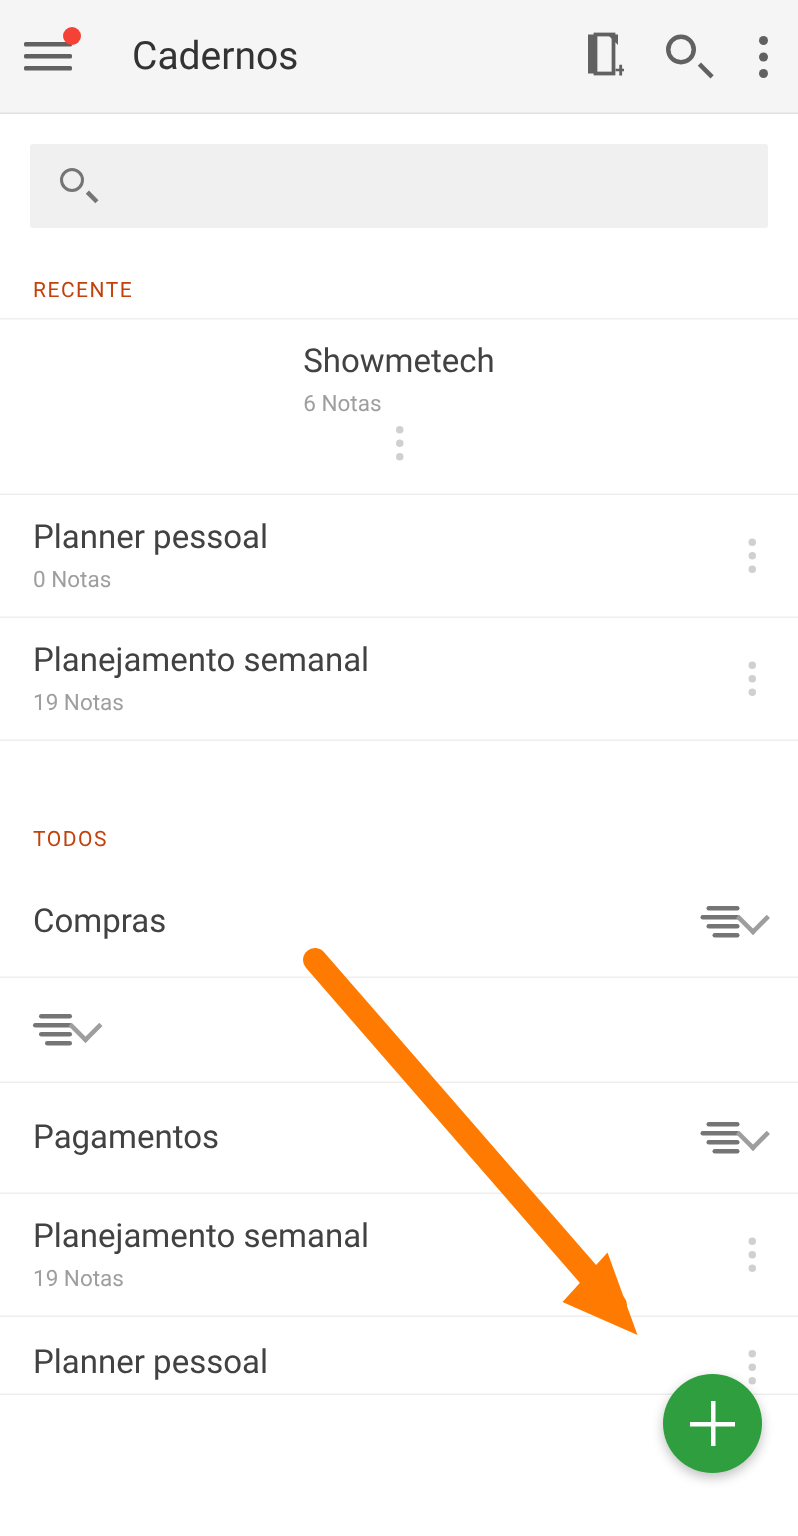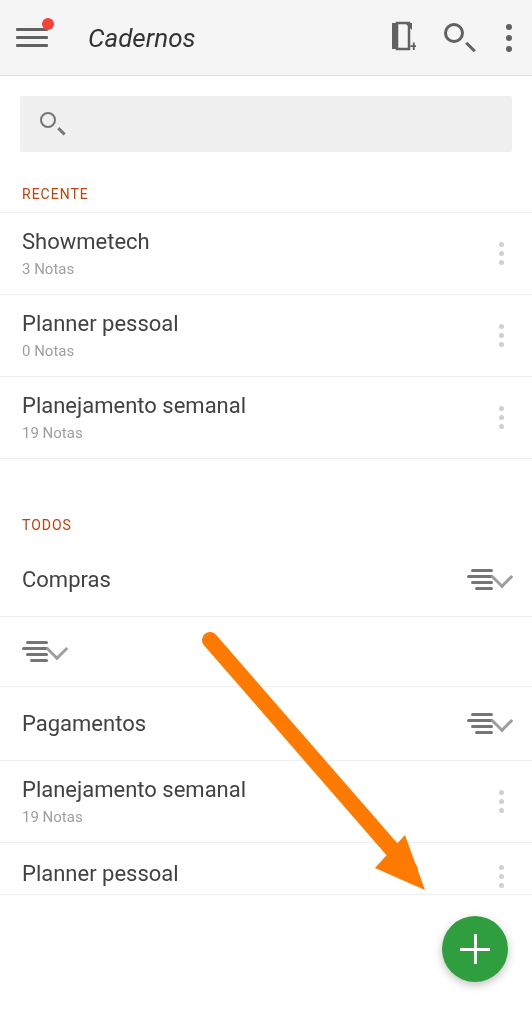--- a/index.html
+++ b/index.html
@@ -9,21 +9,21 @@
   height: 76px;
   background: #f5f5f5;
   display: flex;
   align-items: center;
   padding: 0 16px;
   border-bottom: 1px solid #e0e0e0;
 }
 .menu-icon { position: relative; width: 32px; height: 32px; display: flex; flex-direction: column; justify-content: center; gap: 5px; cursor: pointer; }
 .menu-icon span { display: block; height: 3px; background: #616161; border-radius: 1px; }
 .menu-icon .badge { position: absolute; top: -4px; right: -6px; width: 12px; height: 12px; background: #f44336; border-radius: 50%; }
-.title { margin-left: 40px; font-size: 26px; color: #333; font-weight: 400; flex: 1; font-style: italic; }
+.title { margin-left: 40px; font-size: 26px; color: #333; font-weight: 400; flex: 1; }
 .header-actions { display: flex; gap: 28px; align-items: center; }
 .search-icon-btn { width: 30px; height: 30px; position: relative; }
 .search-circle { width: 20px; height: 20px; border: 3px solid #616161; border-radius: 50%; position: absolute; }
 .search-handle { width: 3px; height: 12px; background: #616161; position: absolute; right: 2px; bottom: 0; transform: rotate(-45deg); }
 .more-icon { display: flex; flex-direction: column; gap: 5px; padding: 4px; }
 .more-icon span { width: 6px; height: 6px; background: #616161; border-radius: 50%; }
 
 .search-bar {
   margin: 20px 20px 16px;
   background: #f0f0f0;
@@ -35,21 +35,21 @@
 }
 .search-bar .search-icon-small { width: 24px; height: 24px; position: relative; margin-right: 24px; }
 .search-bar .sc { width: 16px; height: 16px; border: 2.5px solid #757575; border-radius: 50%; position: absolute; }
 .search-bar .sh { width: 2.5px; height: 9px; background: #757575; position: absolute; right: 2px; bottom: 0; transform: rotate(-45deg); }
 .search-bar input { border: none; background: transparent; font-size: 20px; color: #9e9e9e; outline: none; flex: 1; }
 .search-bar input::placeholder { color: #9e9e9e; }
 
 .section-label { font-size: 14px; color: #c2410c; letter-spacing: 1px; padding: 18px 22px 10px; }
 
 .notebook-row { padding: 16px 22px; border-bottom: 1px solid #eeeeee; display: flex; align-items: center; }
-.notebook-row.first { border-top: 1px solid #eeeeee; }
+.notebook-row.first { border-top: 1px solid #eeeeee; flex-direction: column; }
 .notebook-info { flex: 1; }
 .notebook-name { font-size: 22px; color: #424242; margin-bottom: 6px; }
 .notebook-count { font-size: 15px; color: #9e9e9e; }
 .row-more { display: flex; flex-direction: column; gap: 4px; padding: 6px; }
 .row-more span { width: 5px; height: 5px; background: #d0d0d0; border-radius: 50%; }
 
 .section-gap { height: 40px; }
 
 .all-row { padding: 24px 22px; border-bottom: 1px solid #eeeeee; display: flex; align-items: center; gap: 1px; }
 .all-row .name { flex: 1; font-size: 22px; color: #424242; }
@@ -126,21 +126,21 @@
     <div class="sc"></div>
       <div class="sh"></div>
   </div>
 </div>
 
 <div class="section-label">RECENTE</div>
 
 <div class="notebook-row first">
   <div class="notebook-info">
     <div class="notebook-name">Showmetech</div>
-    <div class="notebook-count">3 Notas</div>
+    <div class="notebook-count">6 Notas</div>
   </div>
   <div class="row-more">
       <span></span>
       <span></span>
       <span></span>
     </div>
 </div>
 
 <div class="notebook-row">
   <div class="notebook-info">

